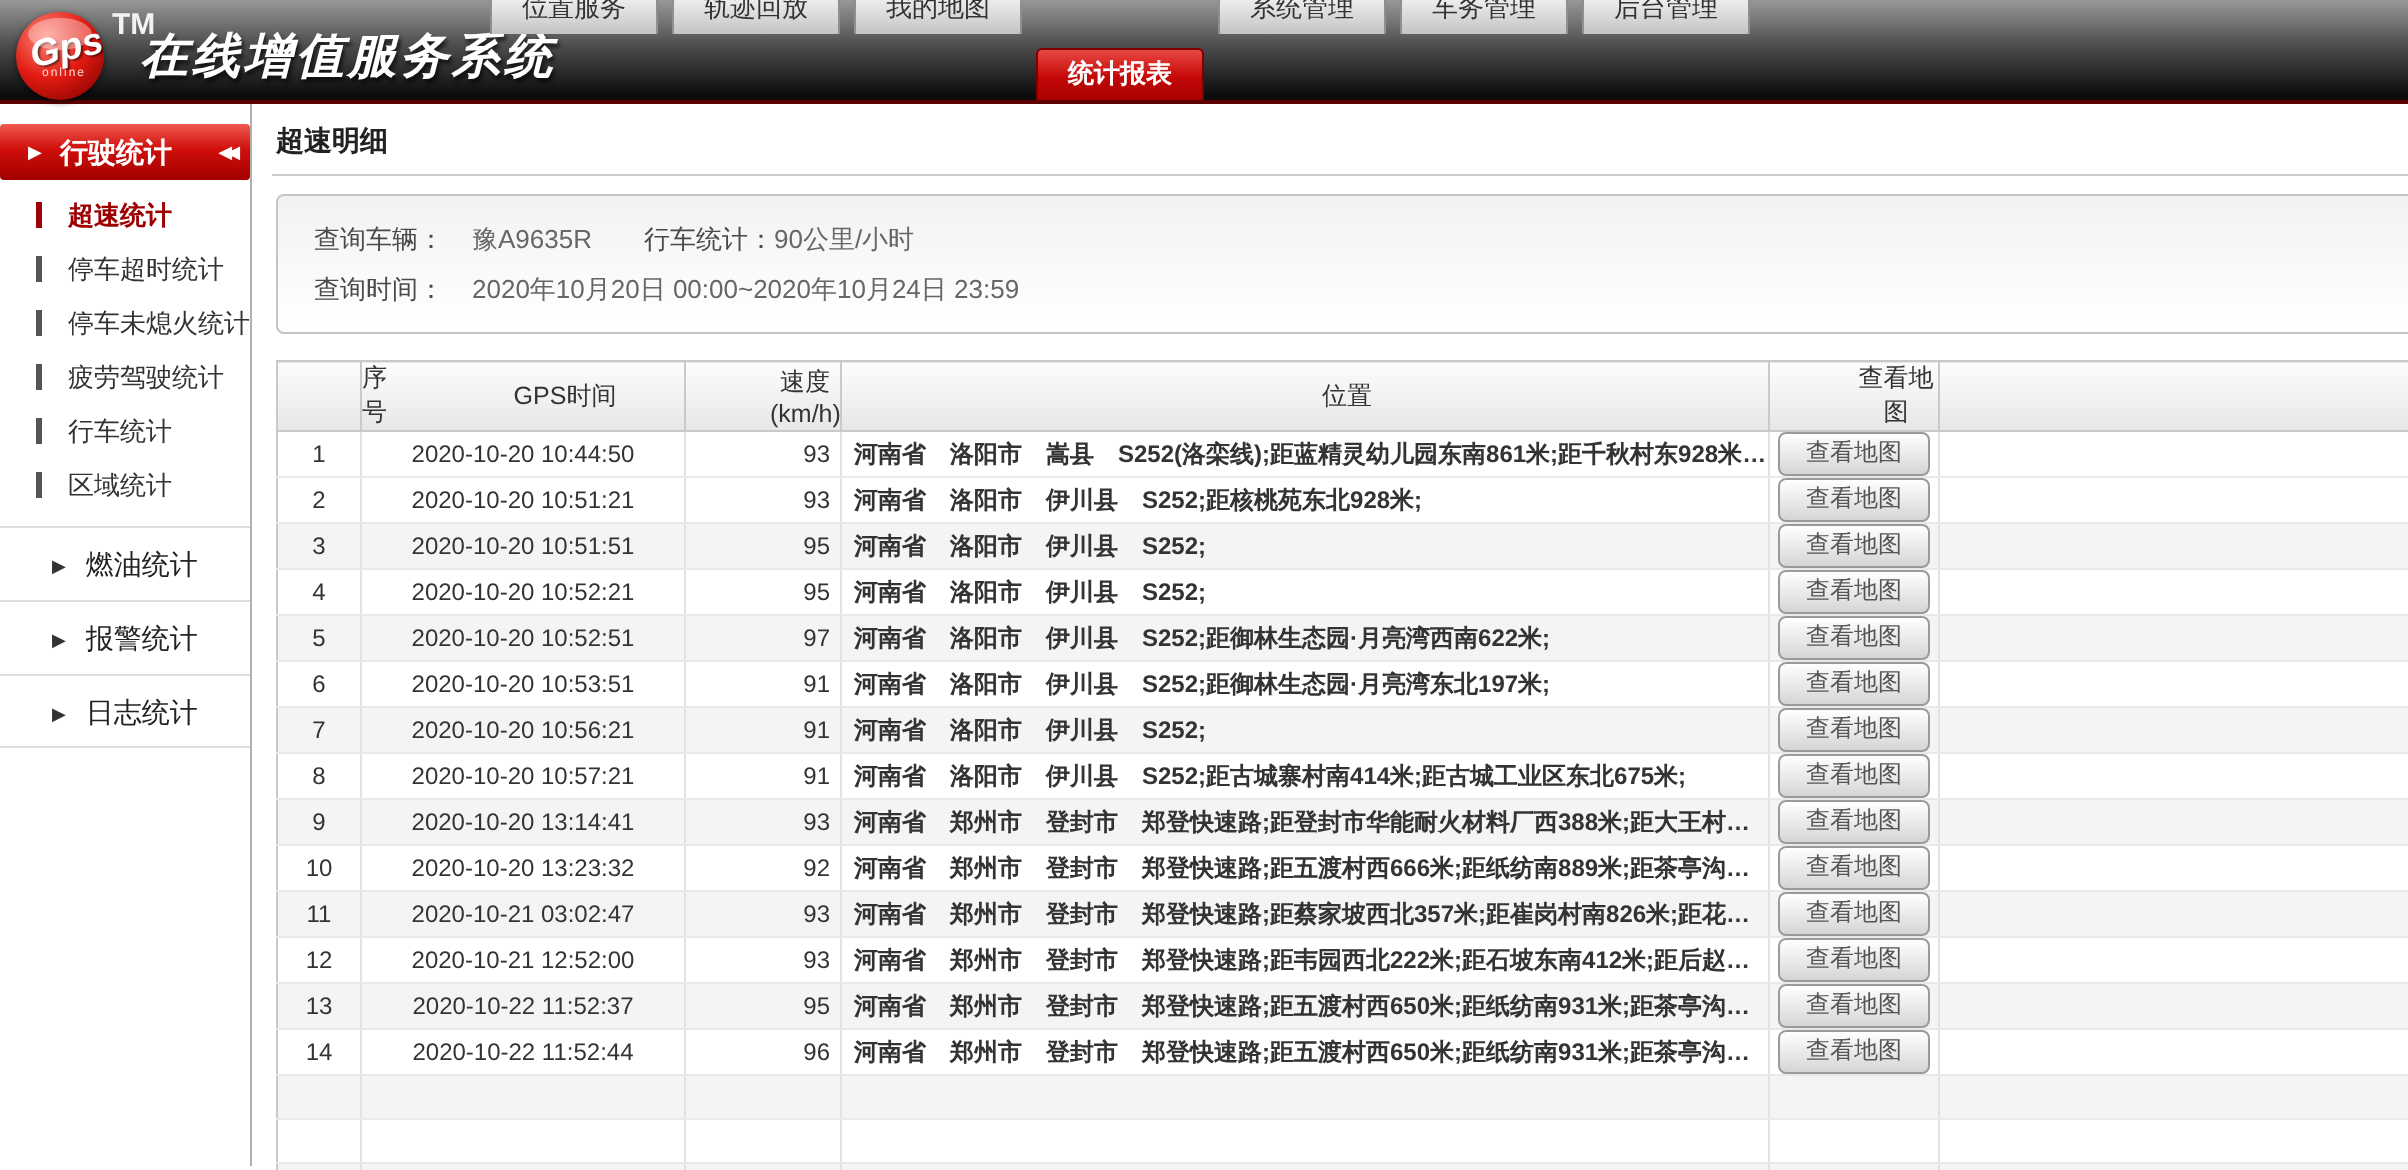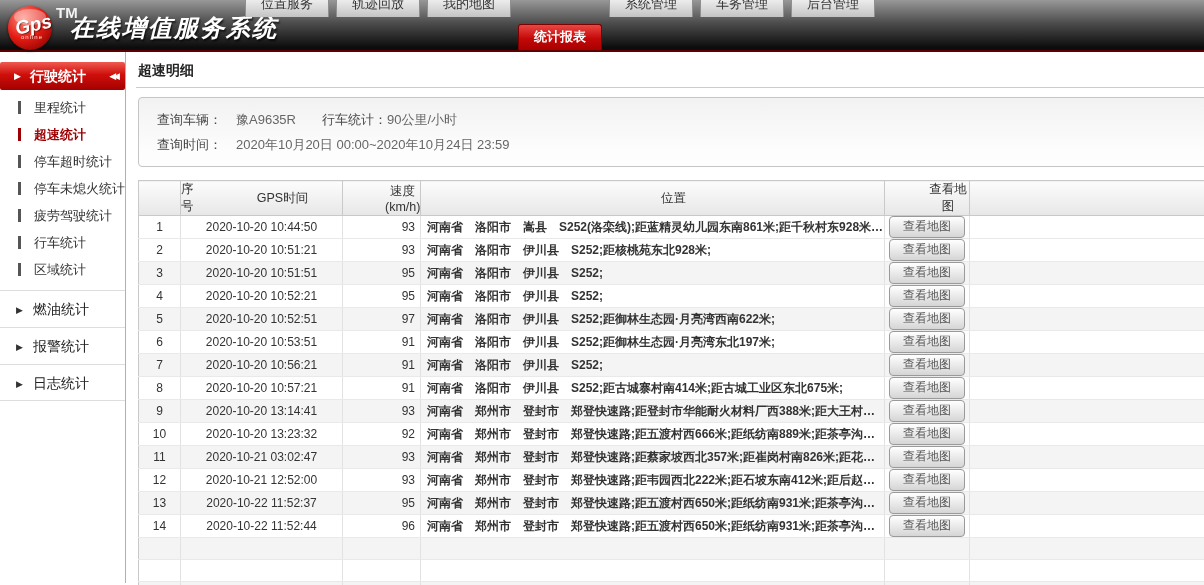--- a/index.html
+++ b/index.html
@@ -44,21 +44,21 @@
   .side-head .arrow { position:absolute; left:14px; top:0; font-size:9px; }
   .side-head .collapse { position:absolute; right:8px; top:0; font-size:9px; letter-spacing:-3px; }
   .side-items { list-style:none; padding-top:4px; }
   .side-items li { height:27px; line-height:27px; padding-left:18px; font-size:13px;
     color:#333; cursor:pointer; white-space:nowrap; }
   .side-items li .bar { display:inline-block; width:3px; height:13px; background:#555;
     margin-right:13px; vertical-align:-2px; }
   .side-items li.active { color:#9c0003; font-weight:bold; }
   .side-items li.active .bar { background:#9c0003; }
   .side-sections { list-style:none; margin-top:7px; }
-  .side-sections li { height:37px; line-height:37px; padding-left:16px; font-size:14px;
+  .side-sections li { height:37px; line-height:37px; padding-left:26px; font-size:14px;
     color:#222; border-top:1px solid #ddd; cursor:pointer; }
   .side-sections li:last-child { border-bottom:1px solid #ddd; }
   .side-sections li .arrow { font-size:9px; color:#333; margin-right:10px; vertical-align:1px; }
 
   
   .page-title { font-size:14px; font-weight:bold; color:#222; margin:2px 0 0 12px;
     padding-bottom:7px; }
   .title-rule { border-bottom:1px solid #ccc; margin-left:10px; }
   .query-panel { margin:9px 10px 0 12px; border:1px solid #c5c5c5; border-radius:4px;
     background:linear-gradient(#f2f2f2,#fdfdfd 80%); padding:9px 0 9px 18px; }
@@ -114,21 +114,20 @@
 </header>
 
 <div class="page-body">
   <aside class="sidebar">
     <div class="side-head">
       <span class="arrow">▶</span>
       <span>行驶统计</span>
       <span class="collapse">◀◀</span>
     </div>
     <ul class="side-items" id="side-items">
-        <li class=""><span class="bar"></span><span>里程统计</span></li>
         <li class="active"><span class="bar"></span><span>超速统计</span></li>
         <li class=""><span class="bar"></span><span>停车超时统计</span></li>
         <li class=""><span class="bar"></span><span>停车未熄火统计</span></li>
         <li class=""><span class="bar"></span><span>疲劳驾驶统计</span></li>
         <li class=""><span class="bar"></span><span>行车统计</span></li>
         <li class=""><span class="bar"></span><span>区域统计</span></li>
       </ul>
     <ul class="side-sections" id="side-sections">
         <li><span class="arrow">▶</span><span>燃油统计</span></li>
         <li><span class="arrow">▶</span><span>报警统计</span></li>

